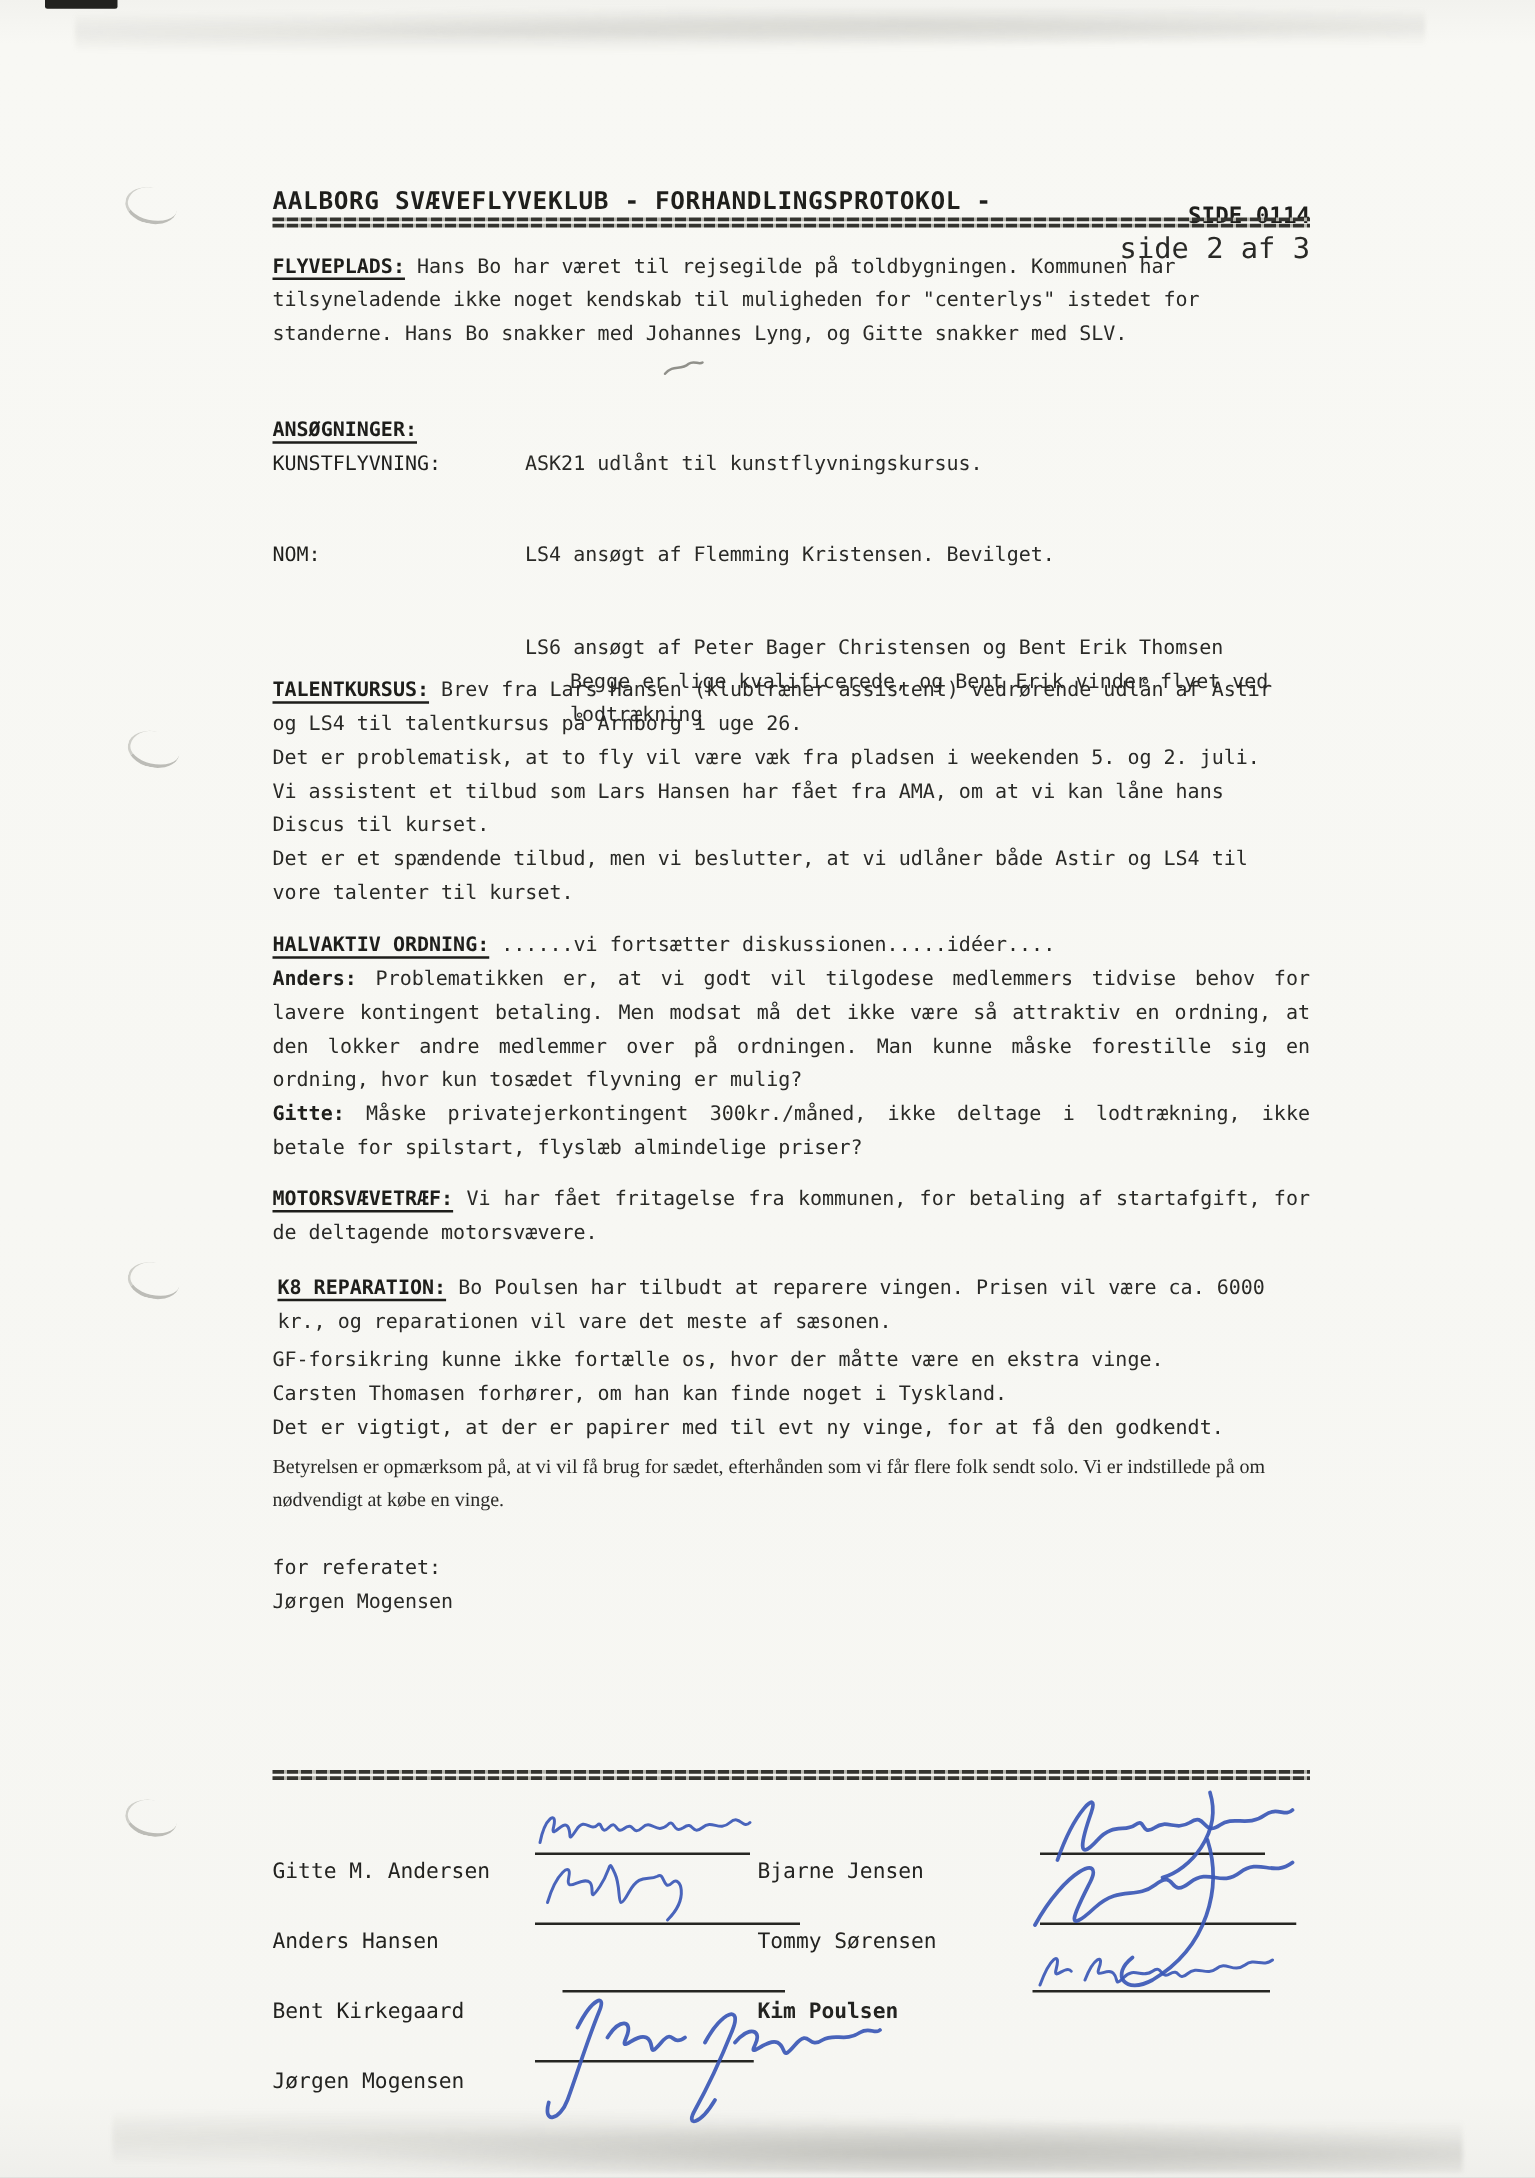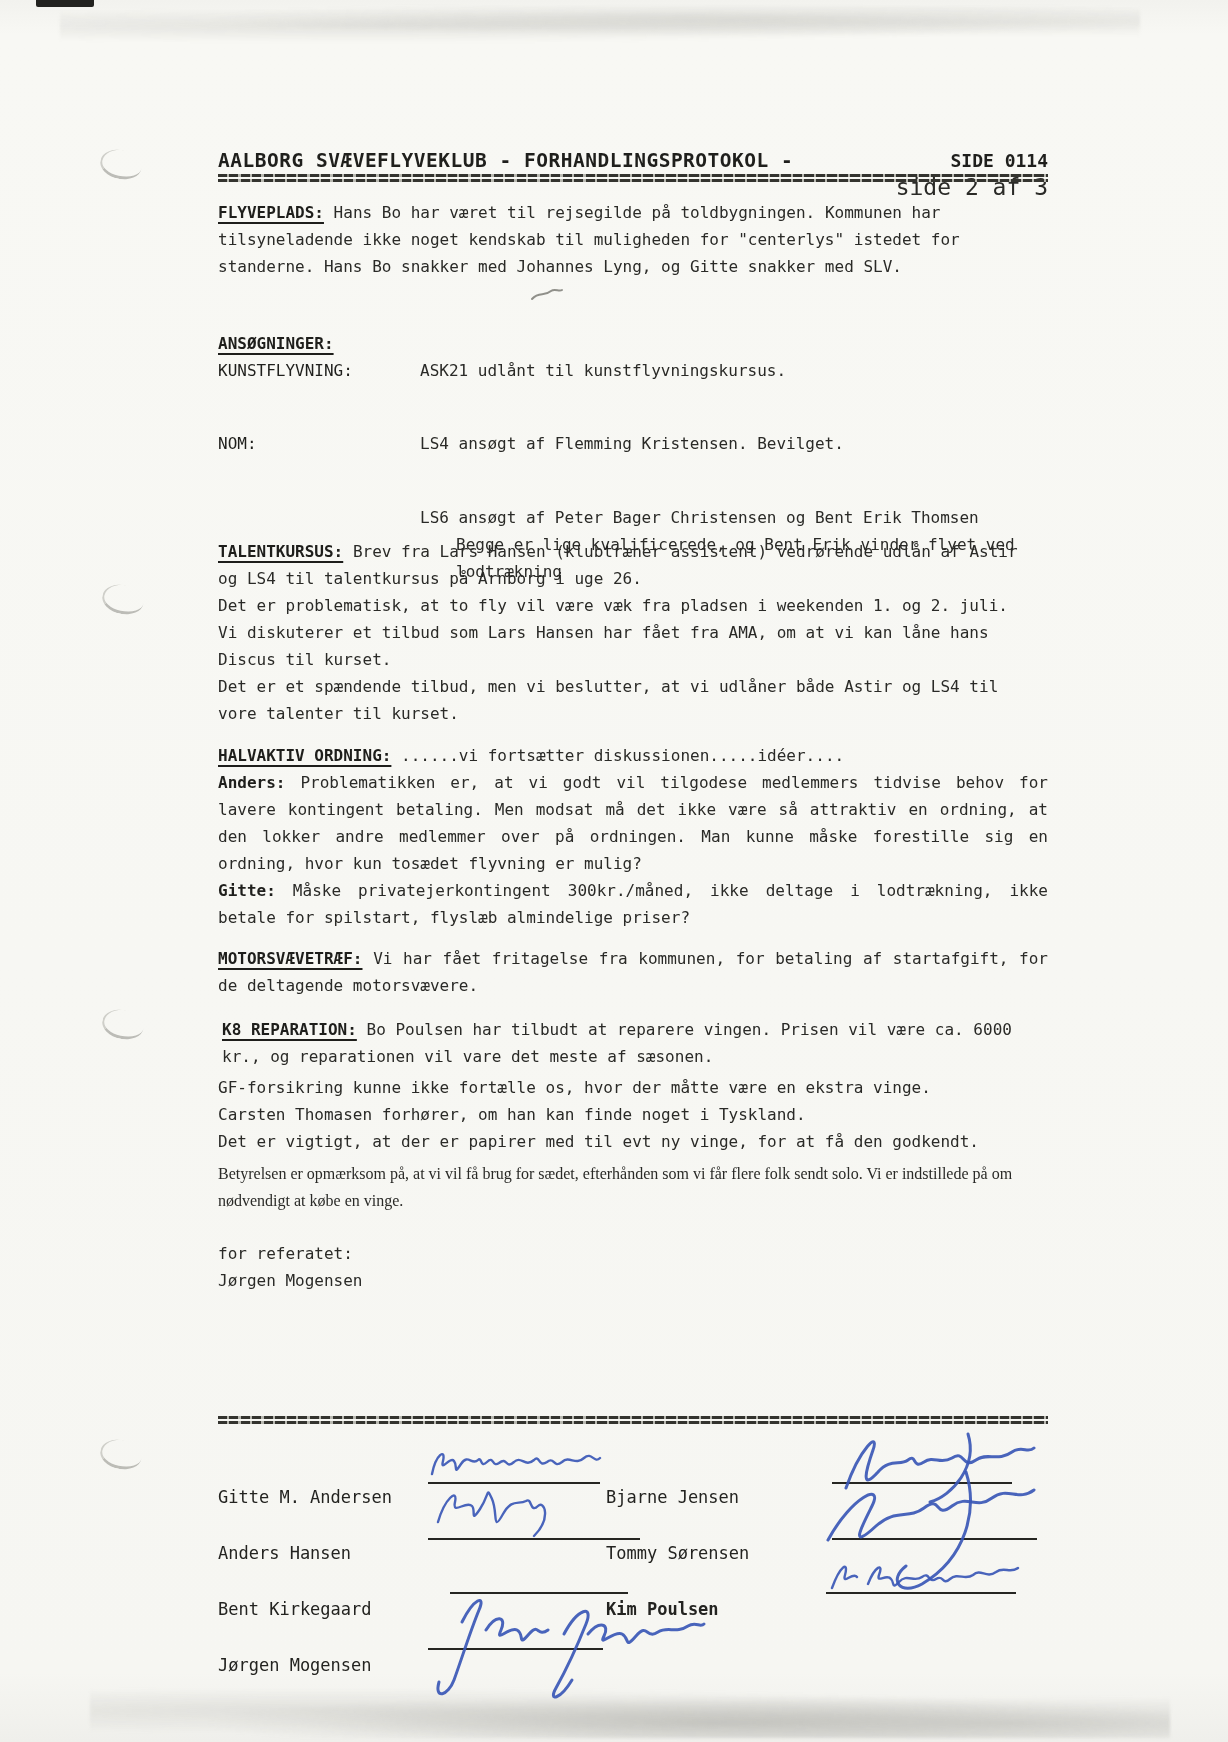--- a/index.html
+++ b/index.html
@@ -70,21 +70,21 @@
   <div class="abs smudge smudge-top"></div>
   <div class="abs smudge smudge-bottom"></div>
   <div class="abs binder" style="left:100px;top:150px;"></div>
   <div class="abs binder" style="left:102px;top:585px;"></div>
   <div class="abs binder" style="left:102px;top:1010px;"></div>
   <div class="abs binder" style="left:100px;top:1440px;"></div>
 
   <div class="abs" style="left:218px;top:116px;width:690px;">
     <div class="bold" style="font-size:19.5px;line-height:26px;letter-spacing:.5px;">AALBORG SVÆVEFLYVEKLUB - FORHANDLINGSPROTOKOL -</div>
   </div>
-  <div class="abs" style="left:860px;top:116px;width:188px;text-align:right;">
+  <div class="abs" style="left:860px;top:128px;width:188px;text-align:right;">
     <div class="bold" style="font-size:18px;line-height:26px;">SIDE 0114</div>
     <div style="font-size:23px;line-height:26px;">side 2 af 3</div>
   </div>
   <div class="abs sep" style="left:218px;top:174px;width:830px;"></div>
 
   <p class="abs tw" style="left:218px;top:199px;width:830px;margin:0;">
     <span class="sec-h">FLYVEPLADS:</span>
     <span>Hans Bo har været til rejsegilde på toldbygningen. Kommunen har tilsyneladende ikke noget kendskab til muligheden for "centerlys" istedet for standerne. Hans Bo snakker med Johannes Lyng, og Gitte snakker med SLV.</span>
   </p>
   <svg class="abs pencil" style="left:530px;top:288px;" width="34" height="14" viewBox="0 0 34 14">
@@ -106,22 +106,22 @@
       <div style="margin-left:36px;">Begge er lige kvalificerede, og Bent Erik vinder flyet ved</div>
       <div style="margin-left:36px;">lodtrækning</div>
     </div>
   </div>
 
   <div class="abs tw" style="left:218px;top:538px;width:824px;">
     <p style="margin:0;">
       <span class="sec-h">TALENTKURSUS:</span>
       <span>Brev fra Lars Hansen (klubtræner assistent) vedrørende udlån af Astir og LS4 til talentkursus på Arnborg i uge 26.</span>
     </p>
-    <div>Det er problematisk, at to fly vil være væk fra pladsen i weekenden 1. og 2. juli.</div>
-    <div>Vi diskuterer et tilbud som Lars Hansen har fået fra AMA, om at vi kan låne hans Discus til kurset.</div>
+    <div>Det er problematisk, at to fly vil være væk fra pladsen i weekenden 5. og 2. juli.</div>
+    <div>Vi assistent et tilbud som Lars Hansen har fået fra AMA, om at vi kan låne hans Discus til kurset.</div>
     <div>Det er et spændende tilbud, men vi beslutter, at vi udlåner både Astir og LS4 til vore talenter til kurset.</div>
   </div>
 
   <div class="abs tw" style="left:218px;top:742px;width:830px;">
     <p style="margin:0;">
       <span class="sec-h">HALVAKTIV ORDNING:</span>
       <span>......vi fortsætter diskussionen.....idéer....</span>
     </p>
     <p class="just" style="margin:0;">
       <span class="bold">Anders:</span>

